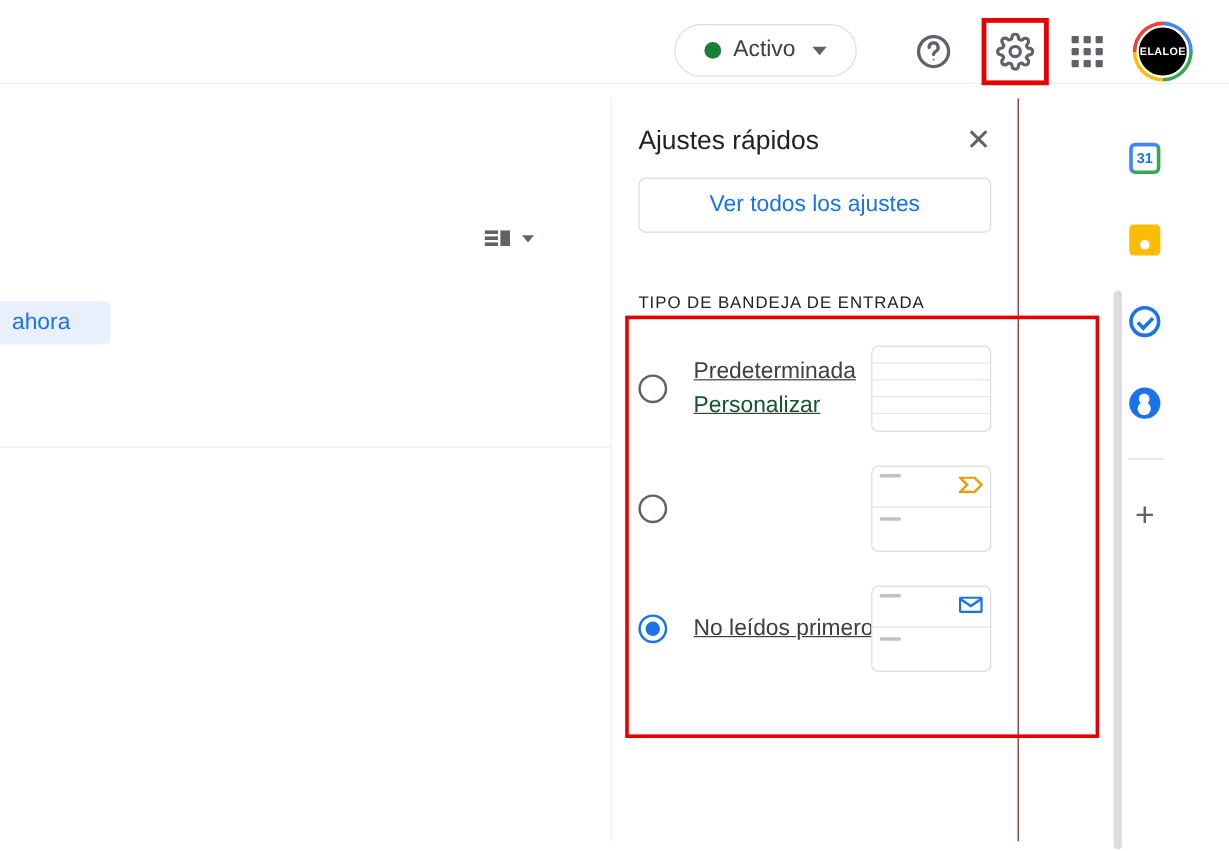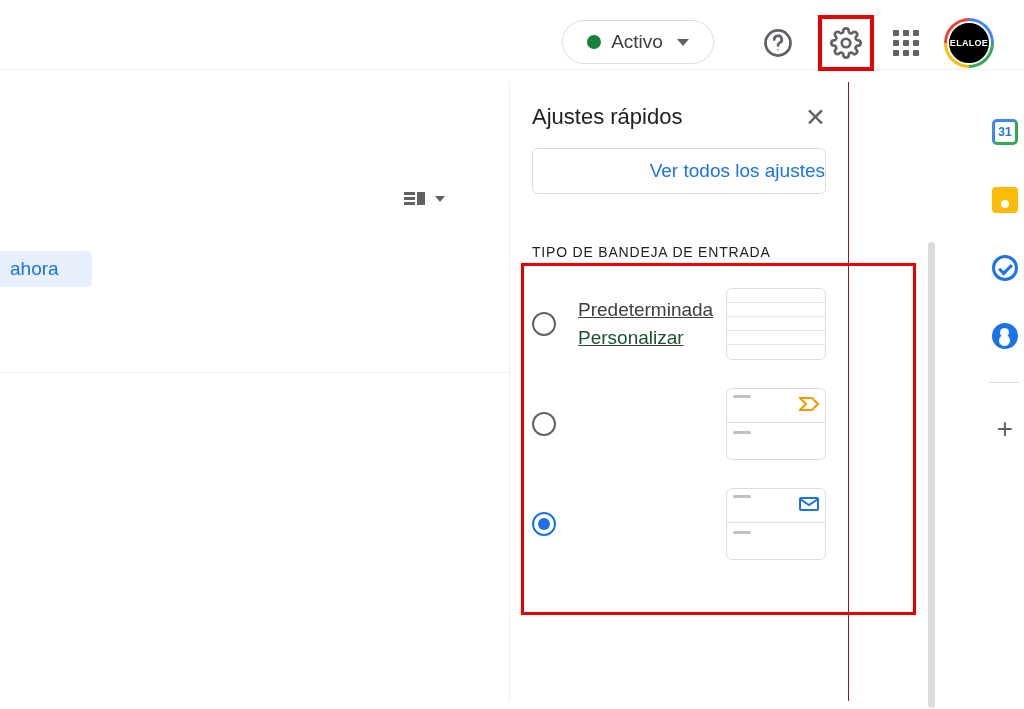--- a/index.html
+++ b/index.html
@@ -26,39 +26,39 @@
   .block-col { width:8px; height:13px; background:#5f6368; }
   .caret-small { width:0; height:0; border-left:5px solid transparent; border-right:5px solid transparent; border-top:6px solid #5f6368; }
   .row-hl { position:absolute; left:0; top:161px; width:92px; height:36px; background:#e8f0fe; border-radius:0 4px 4px 0; display:flex; align-items:center; padding-left:10px; }
   .row-hl-txt { color:#1a73e8; font-size:19px; font-weight:500; }
   .mail-divider { position:absolute; left:0; top:282px; width:509px; height:1px; background:#eceff1; }
 
   .panel { position:absolute; left:509px; top:82px; width:340px; height:619px; border-left:1px solid #eceff1; border-right:1px solid #7f1d1d; padding:22px 22px 0 22px; }
   .panel-hdr { display:flex; align-items:center; justify-content:space-between; }
   .panel-title { font-size:22px; color:#202124; }
   .close-x { font-size:25px; color:#5f6368; cursor:pointer; line-height:1; }
-  .see-all { margin-top:18px; width:100%; height:46px; border:1px solid #dadce0; border-radius:6px; background:#fff; color:#1a73e8; font-size:19px; font-weight:500; display:flex; align-items:center; justify-content:flex-end; cursor:pointer; }
+  .see-all { margin-top:18px; width:100%; height:46px; border:1px solid #dadce0; border-radius:6px; background:#fff; color:#1a73e8; font-size:19px; font-weight:500; display:flex; align-items:center; justify-content:center; cursor:pointer; }
   .section-box { position:absolute; left:521px; top:263px; width:395px; height:352px; border:3px solid #e80000; pointer-events:none; }
   .section-hdr { margin-top:50px; font-size:14px; font-weight:normal; letter-spacing:0.8px; color:#202124; }
   .opt { display:flex; align-items:center; margin-top:28px; gap:22px; position:relative; min-height:72px; }
   .radio { width:24px; height:24px; border:2.5px solid #5f6368; border-radius:50%; cursor:pointer; flex-shrink:0; position:relative; }
   .radio.sel { border-color:#1a73e8; }
   .radio.sel::after { content:""; position:absolute; top:3.5px; left:3.5px; width:12px; height:12px; background:#1a73e8; border-radius:50%; }
   .opt-txt { font-size:19px; color:#3c4043; display:flex; flex-direction:column; gap:6px;text-decoration:underline; }
   .customize { color:#14532d; cursor:pointer; }
   .preview { position:absolute; right:0; top:0; width:100px; height:72px; border:1px solid #dadce0; border-radius:6px; overflow:hidden; background:#fff; }
   .pv-row { height:14px; border-bottom:1px solid #e3e6e9; }
   .pv-split .top { height:34px; border-bottom:1px solid #e0e0e0; position:relative; padding:6px; }
   .pv-split .bot { height:36px; padding:8px 6px; }
   .pv-dash { width:18px; height:3px; background:#bdc1c6; border-radius:2px; }
   .pv-tag { position:absolute; right:6px; top:8px; }
   .tag-svg { display:block; }
   .scroll-stub { position:absolute; left:928px; top:242px; width:7px; height:466px; background:#dadce0; border-radius:4px; }
 
-  .sidecol { position:absolute; left:940px; top:90px; width:79px; height:619px; display:flex; flex-direction:column; align-items:flex-end; padding-top:28px; gap:40px; }
+  .sidecol { position:absolute; left:940px; top:90px; width:79px; height:619px; display:flex; flex-direction:column; align-items:flex-start; padding-top:28px; gap:40px; }
   .side-ic { width:28px; height:28px; display:flex; align-items:center; justify-content:center; cursor:pointer; }
   .cal-ic { width:26px; height:26px; border-radius:5px; background:linear-gradient(135deg,#4285F4 50%,#34A853 50%); position:relative; display:flex; align-items:center; justify-content:center; }
   .cal-ic::before{ content:""; position:absolute; top:3px; left:3px; right:3px; bottom:3px; background:#fff; border-radius:2px;}
   .cal-num{position:relative; color:#1a73e8; font-size:12px; font-weight:bold;}
   .keep-ic { width:26px; height:26px; background:#fbbc04; border-radius:4px; position:relative; }
   .keep-ic::after{content:""; position:absolute; bottom:5px; left:50%; transform:translateX(-50%); width:8px; height:8px; background:#fff; border-radius:50%;}
   .tasks-ic { width:26px; height:26px; border-radius:50%; border:3px solid #1a73e8; position:relative; }
   .tasks-ic::after{content:""; position:absolute; top:6px; left:4px; width:10px; height:5px; border-left:3px solid #1a73e8; border-bottom:3px solid #1a73e8; transform:rotate(-45deg);}
   .contacts-ic { width:26px; height:26px; border-radius:50%; background:#1a73e8; position:relative; }
   .contacts-ic::after{content:""; position:absolute; top:5px; left:8px; width:9px; height:9px; background:#fff; border-radius:50%; box-shadow:0 8px 0 1px #fff;}
@@ -159,20 +159,23 @@
           </svg>
       </div>
       <div class="bot">
           <div class="pv-dash"></div>
         </div>
     </div>
   </div>
 
   <div class="opt">
     <div class="radio sel"></div>
+    <div class="opt-txt">
+      <span>No leídos primero</span>
+    </div>
     <div class="preview pv-split">
       <div class="top">
         <div class="pv-dash"></div>
         <svg class="pv-tag tag-svg" width="20" height="14" viewBox="0 0 20 14" fill="none" stroke="#1a73e8" stroke-width="2">
             <rect x="1" y="1" width="18" height="12" rx="1"></rect>
             <path d="M1 2 L10 8 L19 2"></path>
           </svg>
       </div>
       <div class="bot">
           <div class="pv-dash"></div>

